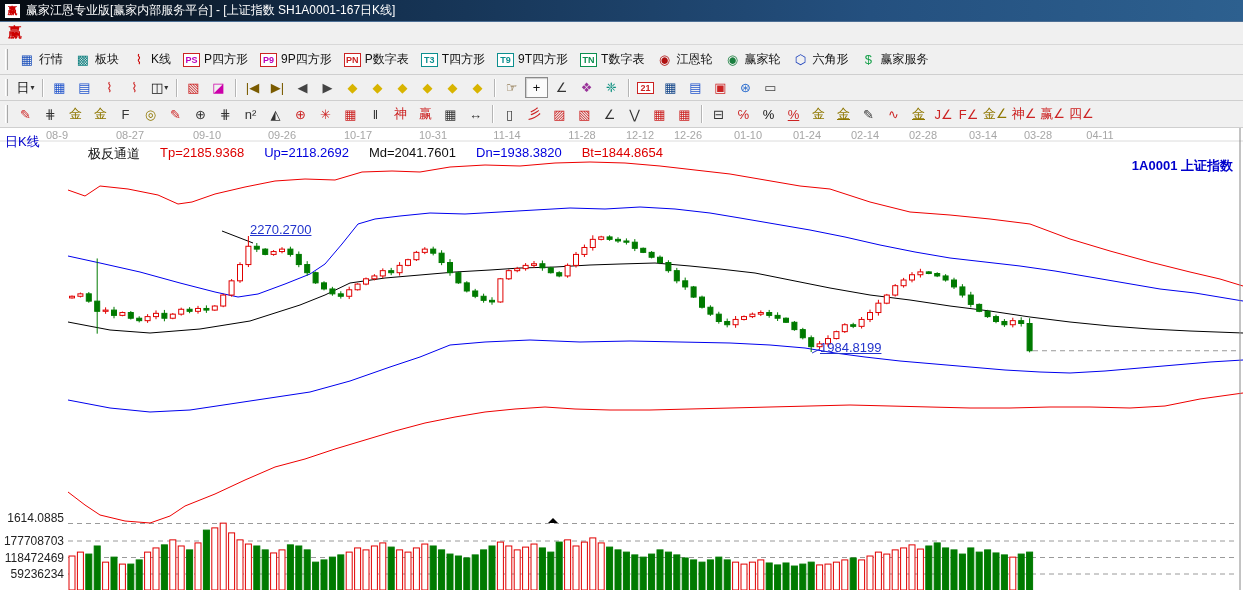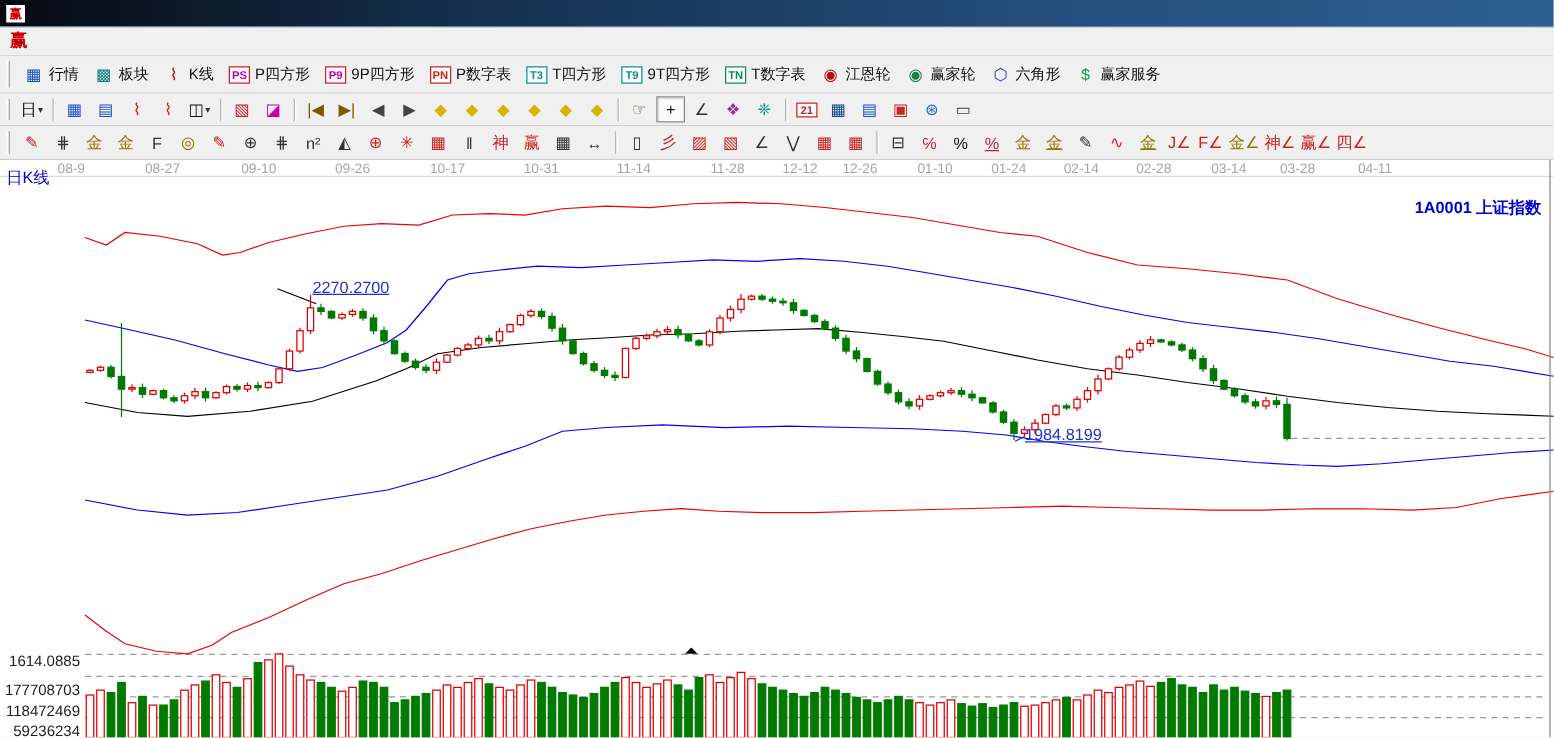--- a/index.html
+++ b/index.html
@@ -28,28 +28,29 @@
 .tbtn.pressed { border:1px solid #8a8a8a; background:#fbfbfb; box-shadow:inset 1px 1px 1px #ccc; }
 .tbtn .dd { font-size:8px; color:#333; margin-left:1px; }
 .sep { width:1px; height:18px; background:#b5b5b5; box-shadow:1px 0 0 #fff; margin:0 4px; }
 .uline { text-decoration:underline; }
 .chart { position:relative; width:1243px; height:462px; background:#fff; }
 .chart svg { position:absolute; left:0; top:0; }
 .klabel { position:absolute; left:5px; top:5px; color:#0000cc; font-size:13px; }
 .datelab { position:absolute; top:1px; transform:translateX(-50%); color:#a6a6a6; font-size:11px; white-space:nowrap; }
 .legend { position:absolute; left:88px; top:17px; font-size:13px; display:flex; gap:20px; white-space:nowrap; }
 .symlab { position:absolute; right:10px; top:29px; color:#0000cc; font-size:13px; font-weight:bold; }
-.axlab { position:absolute; left:0; width:64px; text-align:right; font-size:12px; color:#222;margin-top:11px; }
+.axlab { position:absolute; left:0; width:64px; text-align:right; font-size:12px; color:#222; }
 .anno { position:absolute; color:#2233cc; font-size:13px; text-decoration:underline; white-space:nowrap; }
 </style>
 </head>
 <body>
 
 <div class="titlebar">
   <span class="appicon">赢</span>
+  <span>赢家江恩专业版[赢家内部服务平台] - [上证指数  SH1A0001-167日K线]</span>
 </div>
 
 <div class="menubar">
   <span class="menulogo">赢</span>
 </div>
 
 <div class="tb tb1" id="tb1">
     <div class="grip"></div>
     <div class="mainbtn">
       <span class="gicon" style="color: rgb(26, 79, 187);">▦</span>
@@ -709,20 +710,30 @@
       <span class="datelab" style="left: 640px;">12-12</span>
       <span class="datelab" style="left: 688px;">12-26</span>
       <span class="datelab" style="left: 748px;">01-10</span>
       <span class="datelab" style="left: 807px;">01-24</span>
       <span class="datelab" style="left: 865px;">02-14</span>
       <span class="datelab" style="left: 923px;">02-28</span>
       <span class="datelab" style="left: 983px;">03-14</span>
       <span class="datelab" style="left: 1038px;">03-28</span>
       <span class="datelab" style="left: 1100px;">04-11</span>
     </div>
+  <div class="legend">
+    <span style="color:#111">极反通道</span>
+    <span id="legendvals" style="display:flex;gap:20px">
+        <span style="color: rgb(221, 0, 0);">Tp=2185.9368</span>
+        <span style="color: rgb(0, 0, 221);">Up=2118.2692</span>
+        <span style="color: rgb(17, 17, 17);">Md=2041.7601</span>
+        <span style="color: rgb(0, 0, 221);">Dn=1938.3820</span>
+        <span style="color: rgb(221, 0, 0);">Bt=1844.8654</span>
+      </span>
+  </div>
   <span class="symlab">1A0001  上证指数</span>
   <span class="axlab" id="pricebottom" style="top: 383px;">1614.0885</span>
   <div id="vollabels">
       <span class="axlab" style="top: 406px; text-align: right;">177708703</span>
       <span class="axlab" style="top: 423px;">118472469</span>
       <span class="axlab" style="top: 439px;">59236234</span>
     </div>
   <span class="anno" id="peakanno" style="left: 250px; top: 94px;">2270.2700</span>
   <span class="anno" id="lowanno" style="left: 820px; top: 212px;">1984.8199</span>
 </div>

